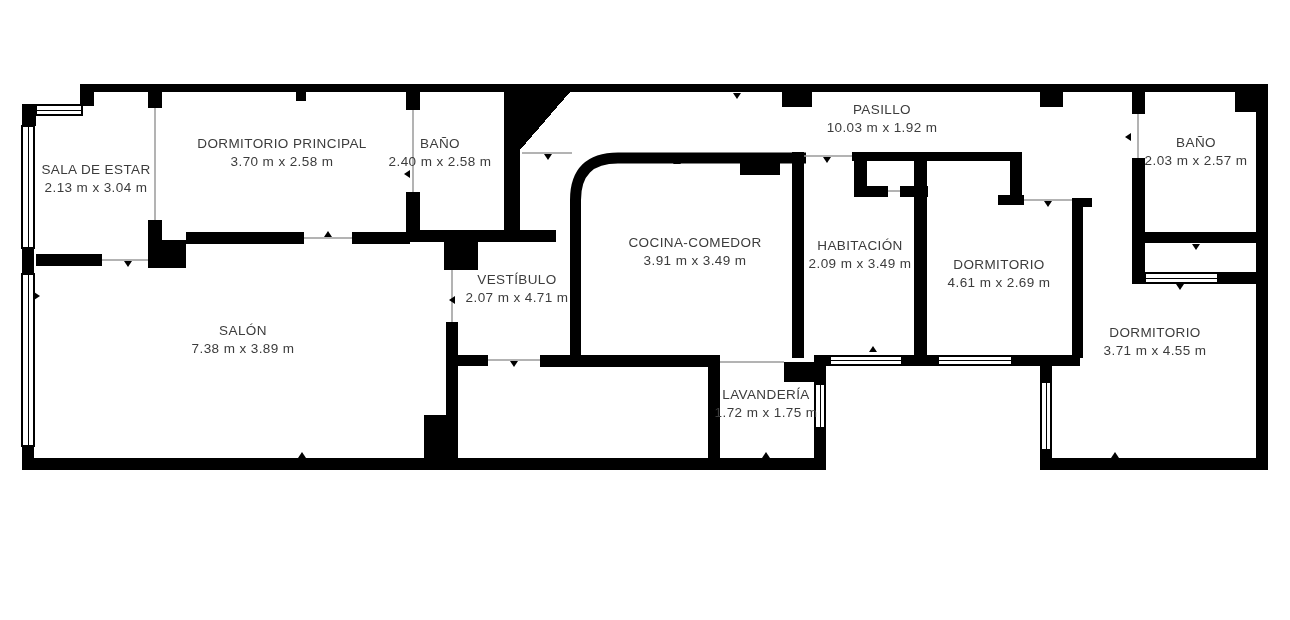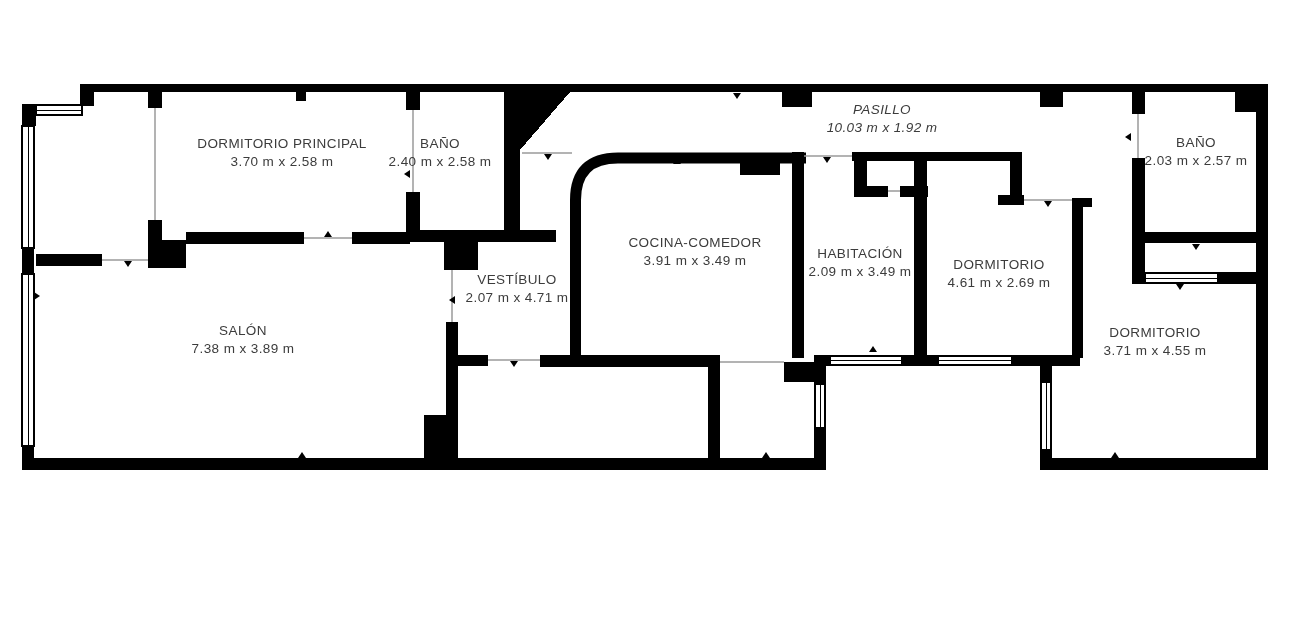--- a/index.html
+++ b/index.html
@@ -172,65 +172,73 @@
       <path d="M298,458 l8,0 l-4,-6 z"></path>
       <path d="M762,458 l8,0 l-4,-6 z"></path>
       <path d="M1111,458 l8,0 l-4,-6 z"></path>
       <path d="M34,292 l0,8 l6,-4 z"></path>
       <path d="M1256,276 l0,8 l-6,-4 z"></path>
       <path d="M673,164 l8,0 l-4,-6 z"></path>
       <path d="M869,352 l8,0 l-4,-6 z"></path>
     </g>
   </svg>
 
+  <div class="room-label" style="left:96px;  top:179px;">
+    <span class="rname">SALA DE ESTAR</span>
+    <span class="rdims">2.13 m x 3.04 m</span>
+  </div>
 
   <div class="room-label" style="left:262px; top:153px;margin-left:20px;">
     <span class="rname">DORMITORIO PRINCIPAL</span>
     <span class="rdims">3.70 m x 2.58 m</span>
   </div>
 
   <div class="room-label" style="left:440px; top:153px;">
     <span class="rname">BAÑO</span>
     <span class="rdims">2.40 m x 2.58 m</span>
   </div>
 
-  <div class="room-label" style="left:882px; top:119px;font-style:italic;">
+  <div class="room-label" style="left:882px; top:119px;">
     <span class="rname">PASILLO</span>
     <span class="rdims">10.03 m x 1.92 m</span>
   </div>
 
   <div class="room-label" style="left:1196px; top:152px;">
     <span class="rname">BAÑO</span>
     <span class="rdims">2.03 m x 2.57 m</span>
   </div>
 
   <div class="room-label" style="left:669px; top:252px;margin-left:26px;">
     <span class="rname">COCINA-COMEDOR</span>
     <span class="rdims">3.91 m x 3.49 m</span>
   </div>
 
-  <div class="room-label" style="left:860px; top:263px;">
+  <div class="room-label" style="left:860px; top:255px;">
     <span class="rname">HABITACIÓN</span>
     <span class="rdims">2.09 m x 3.49 m</span>
   </div>
 
   <div class="room-label" style="left:999px; top:274px;">
     <span class="rname">DORMITORIO</span>
     <span class="rdims">4.61 m x 2.69 m</span>
   </div>
 
   <div class="room-label" style="left:517px; top:289px;">
     <span class="rname">VESTÍBULO</span>
     <span class="rdims">2.07 m x 4.71 m</span>
   </div>
 
   <div class="room-label" style="left:243px; top:340px;">
     <span class="rname">SALÓN</span>
     <span class="rdims">7.38 m x 3.89 m</span>
   </div>
 
+  <div class="room-label" style="left:766px; top:404px;">
+    <span class="rname">LAVANDERÍA</span>
+    <span class="rdims">1.72 m x 1.75 m</span>
+  </div>
 
   <div class="room-label" style="left:1155px; top:342px;">
     <span class="rname">DORMITORIO</span>
     <span class="rdims">3.71 m x 4.55 m</span>
   </div>
 
 </div>
 
 </body></html>

